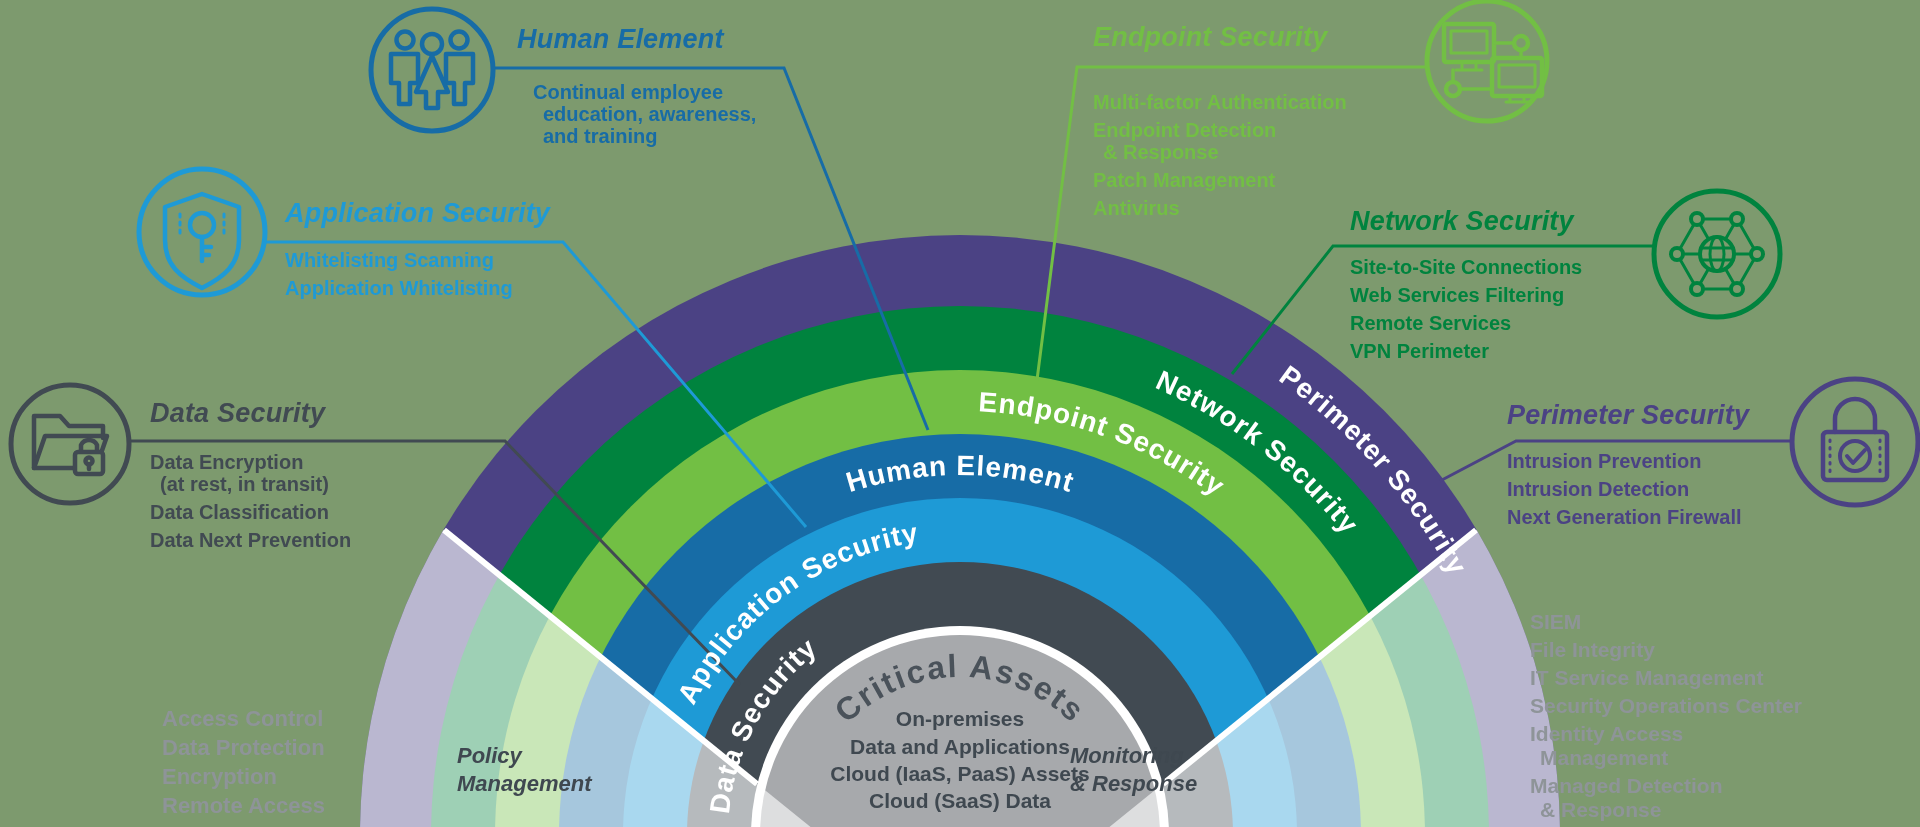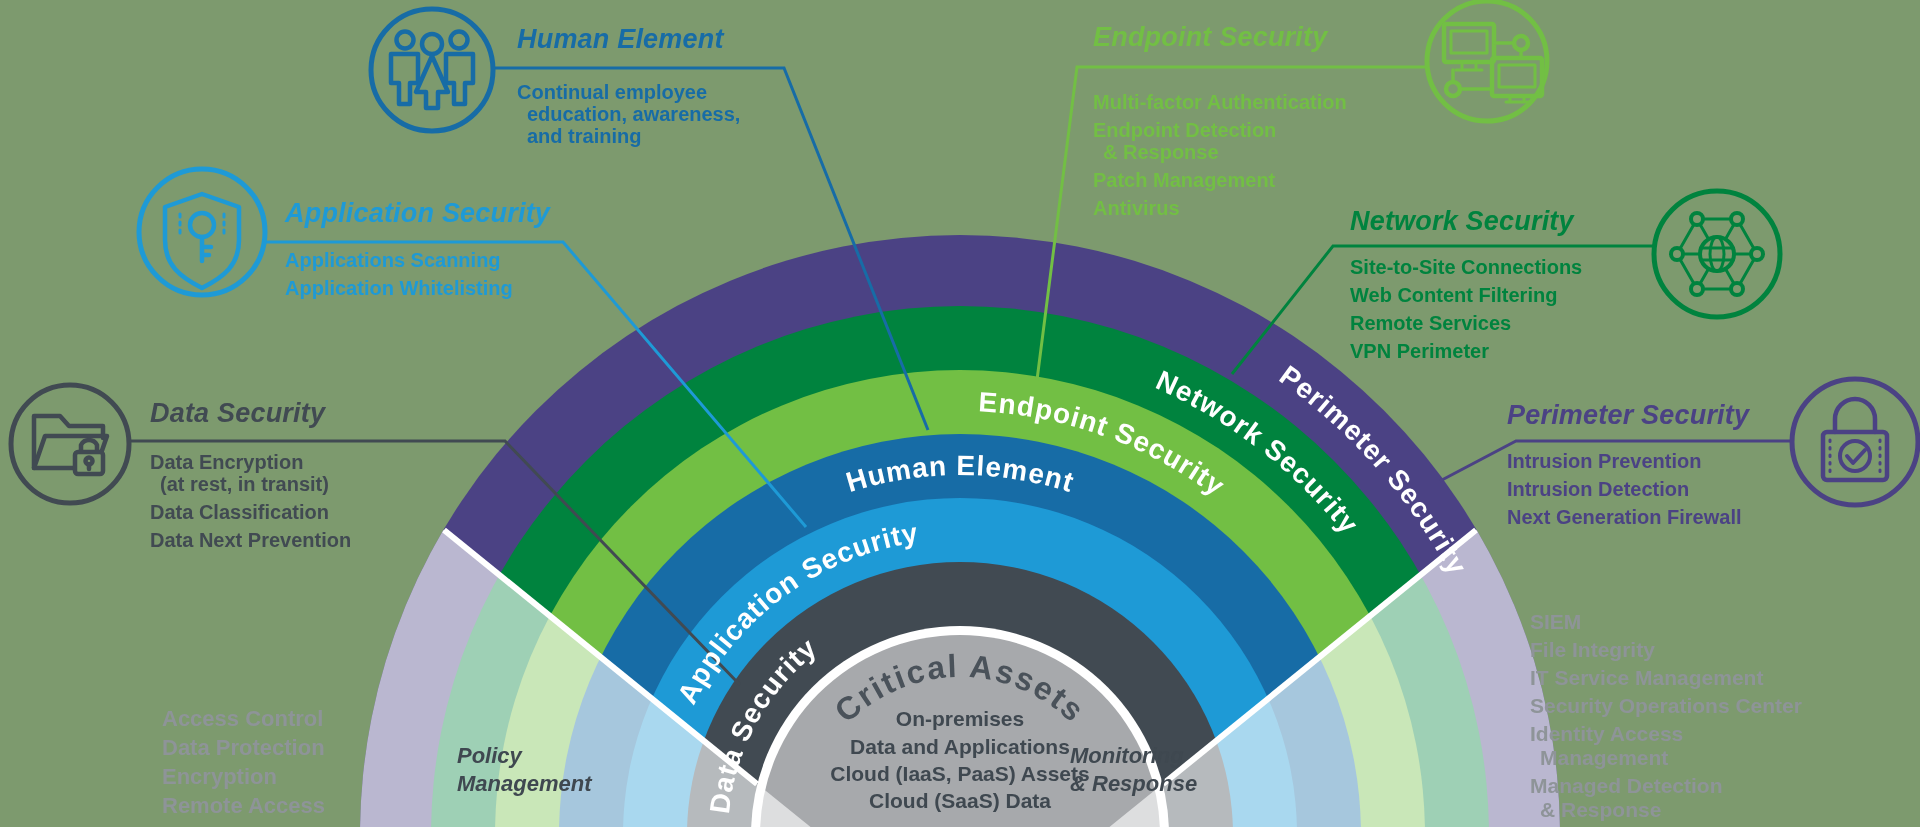--- a/index.html
+++ b/index.html
@@ -160,34 +160,34 @@
       <textPath href="#arc-center" startOffset="50%">Critical Assets</textPath></text>
     <text class="center-line" x="960" y="726">On-premises</text>
     <text class="center-line" x="960" y="754">Data and Applications</text>
     <text class="center-line" x="960" y="781">Cloud (IaaS, PaaS) Assets</text>
     <text class="center-line" x="960" y="808">Cloud (SaaS) Data</text>
   </g>
 </svg>
 
 <div class="legend c-human" style="left:517px;top:24px;">
   <div class="title">Human Element</div>
-  <div class="items" style="margin-top:26px;">
+  <div class="items" style="margin-top:26px;margin-left:16px;">
         <div class="li">
           <div class="line">Continual employee</div>
           <div class="line cont">education, awareness,</div>
           <div class="line cont">and training</div>
         </div>
       </div>
 </div>
 
 <div class="legend c-app" style="left:285px;top:198px;">
   <div class="title">Application Security</div>
   <div class="items" style="margin-top:20px;">
         <div class="li">
-          <div class="line">Applications Scanning</div>
+          <div class="line">Whitelisting Scanning</div>
         </div>
         <div class="li">
           <div class="line">Application Whitelisting</div>
         </div>
       </div>
 </div>
 
 <div class="legend c-data" style="left:150px;top:398px;">
   <div class="title">Data Security</div>
   <div class="items" style="margin-top:22px;">
@@ -223,21 +223,21 @@
       </div>
 </div>
 
 <div class="legend c-network" style="left:1350px;top:206px;">
   <div class="title">Network Security</div>
   <div class="items" style="margin-top:19px;">
         <div class="li">
           <div class="line">Site-to-Site Connections</div>
         </div>
         <div class="li">
-          <div class="line">Web Content Filtering</div>
+          <div class="line">Web Services Filtering</div>
         </div>
         <div class="li">
           <div class="line">Remote Services</div>
         </div>
         <div class="li">
           <div class="line">VPN Perimeter</div>
         </div>
       </div>
 </div>
 

